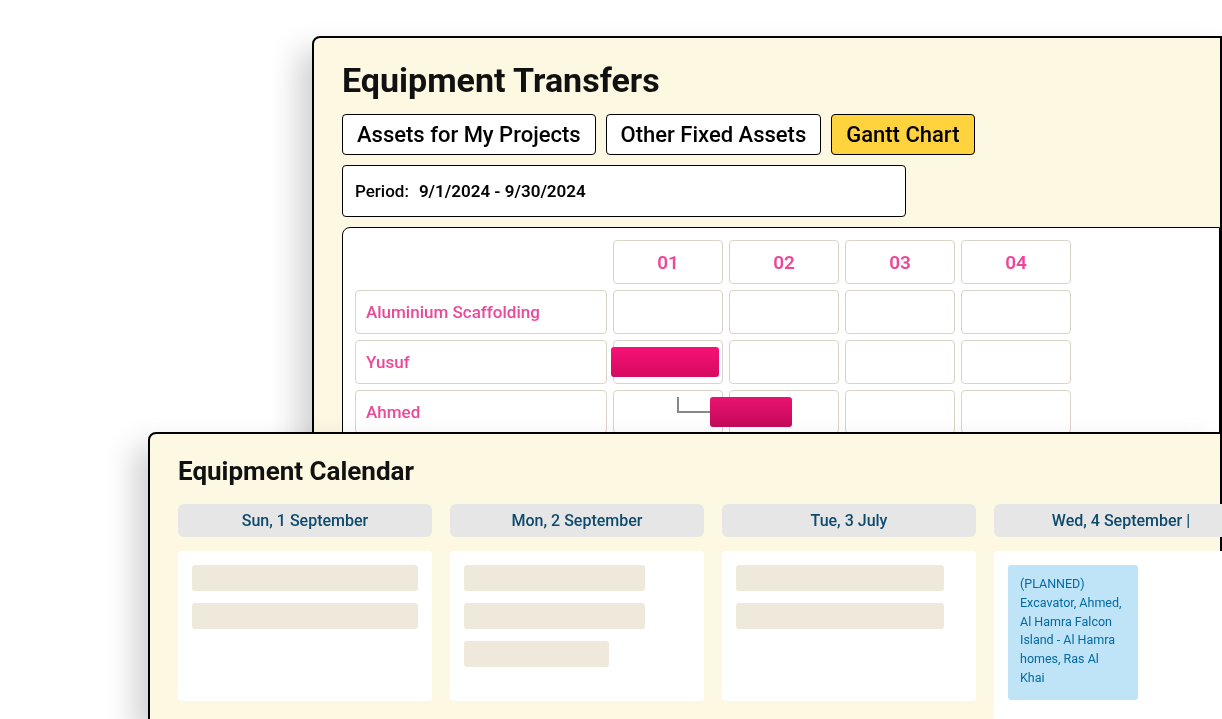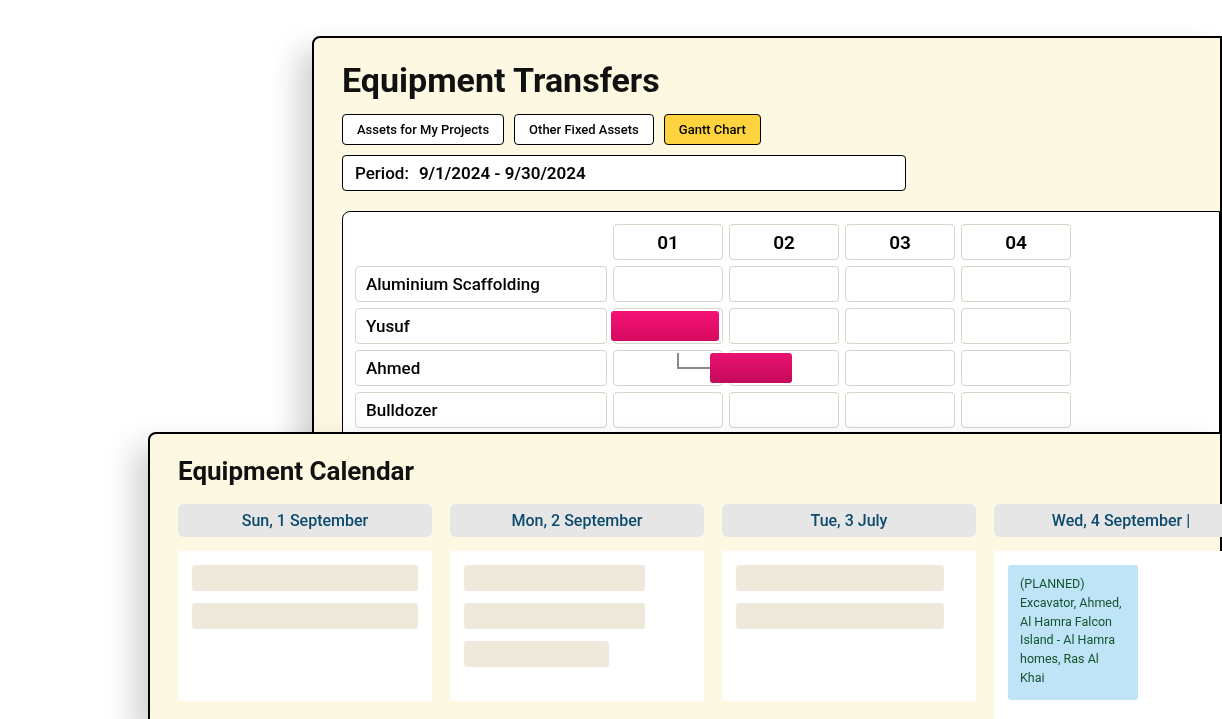--- a/index.html
+++ b/index.html
@@ -29,60 +29,60 @@
       font-weight: 700;
       color: #111;
       margin-bottom: 14px;
     }
     .tab-row { display:flex; gap:10px; margin-bottom:10px; }
     .tab {
       background:#fff;
       border:1.5px solid #000;
       border-radius:4px;
       padding:7px 14px;
-      font-size:13px;
+      font-size:22px;
       font-weight:500;
       cursor:pointer;
     }
     .tab.active {
       background:#ffd33d;
     }
     .period-box {
       display:flex; gap:10px;
       background:#fff;
       border:1.5px solid #000;
       border-radius:4px;
-      padding:7px 12px;
+      padding:15px 12px;
       font-size:17px;
       width:564px;
-      margin-bottom:20px;
+      margin-bottom:10px;
     }
     .period-label { font-weight:500; }
     .period-value { font-weight:600; }
 
     .gantt-card {
       background:#fff;
       border:1.5px solid #000;
       border-radius:8px 0 0 0;
       padding:12px 0 12px 12px;
       overflow:hidden;
     }
     .gantt-grid {
       display:grid;
       grid-template-columns: 252px repeat(4, 110px);
       gap:6px;
     }
     .gcell {
       border:1.5px solid #d8d4c8;
       border-radius:4px;
-      height:36px;
+      height:44px;
       display:flex;
       align-items:center;
       font-size:17px;
-      color:#000000;
+      color:#ec4899;
       background:#fff;
       position:relative;
     }
     .gcell.label { padding-left:10px; font-weight:500; }
     .gcell.label.indent { }
     .gcell.head { justify-content:center; font-weight:600; font-size:19px; }
     .gcell.blank-head { border-color:transparent; background:transparent; }
     .bar {
       position:absolute;
       height:30px;
@@ -136,21 +136,21 @@
       height:26px;
       margin-bottom:12px;
     }
     .ph.w100{width:100%}.ph.w92{width:92%}.ph.w80{width:80%}.ph.w64{width:64%}
     .event-card {
       background:#bfe4f8;
       border-radius:3px;
       padding:10px 12px 12px;
       font-size:12.5px;
       line-height:1.5;
-      color:#14532d;
+      color:#0369a1;
       width:130px;
     }
   </style>
 </head>
 <body>
 
 <div class="window-transfers">
 
   <h1 class="transfers-title">Equipment Transfers</h1>
 

